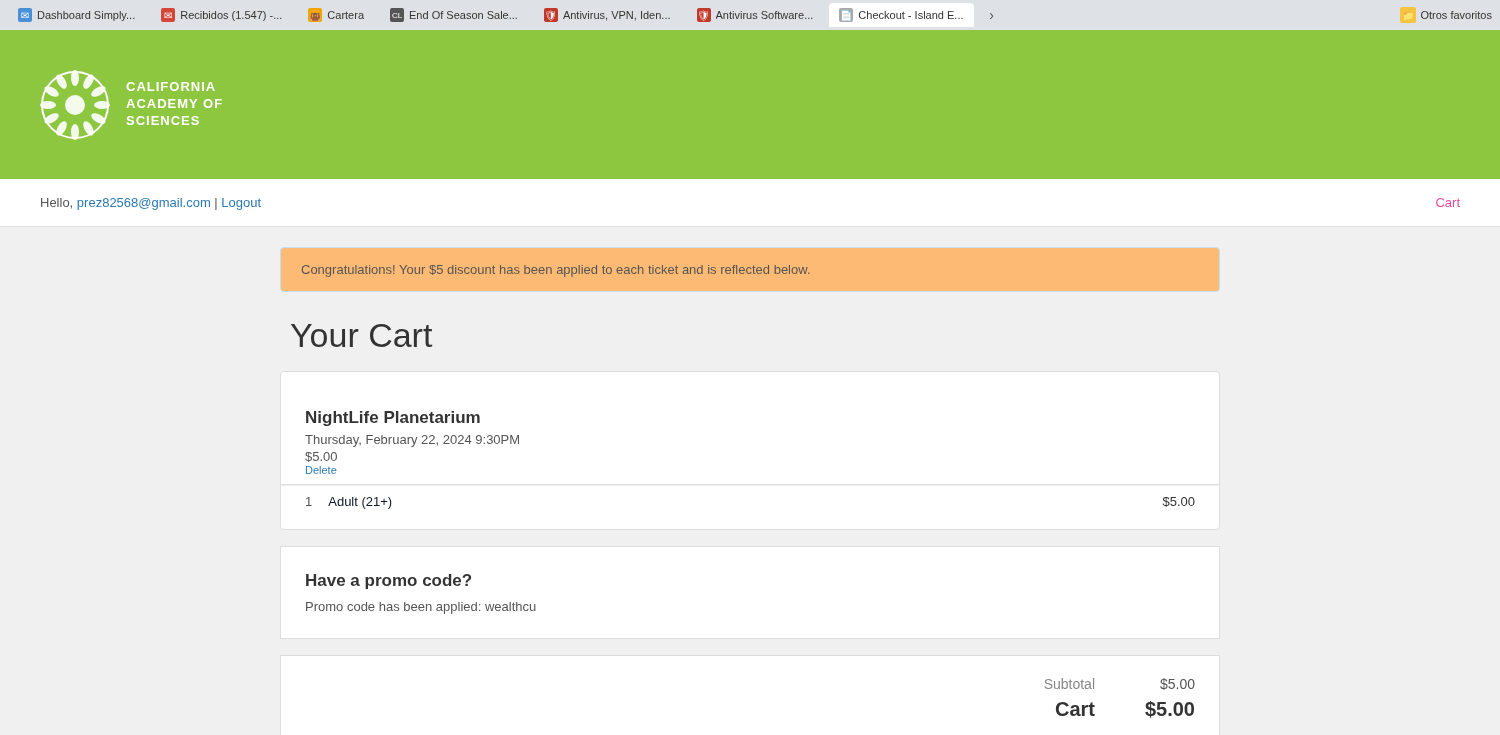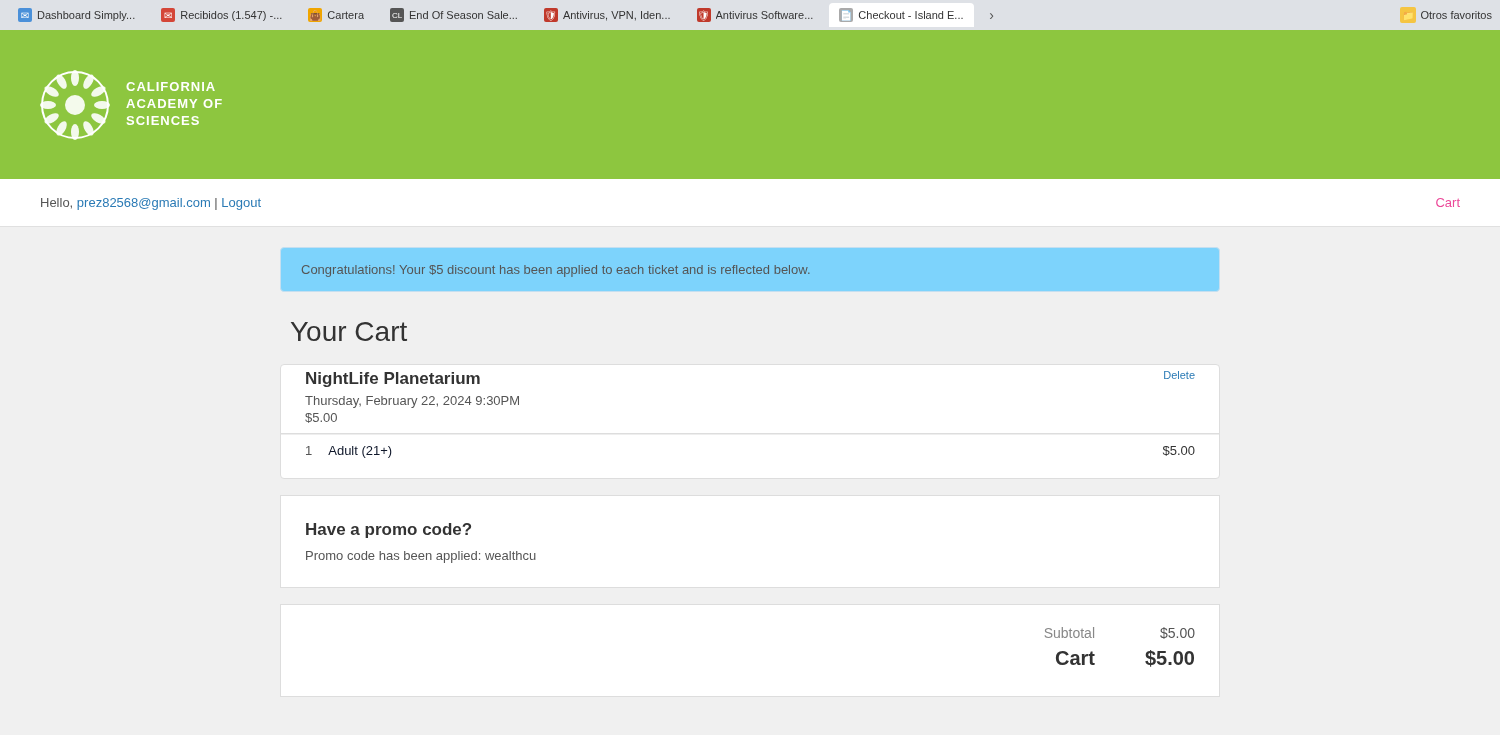--- a/index.html
+++ b/index.html
@@ -139,52 +139,53 @@
 
     
     .main-content {
       max-width: 940px;
       margin: 0 auto;
       padding: 20px 0 40px;
     }
 
     
     .alert-banner {
-      background: #7dd3fc;
+      background: #fdba74;
       border: 1px solid #c5dff0;
       border-radius: 4px;
       padding: 14px 20px;
       margin-bottom: 24px;
       font-size: 13px;
       color: #555;
     }
 
     
     .cart-heading {
-      font-size: 28px;
+      font-size: 34px;
       font-weight: 300;
       color: #333;
       margin-bottom: 16px;
       padding: 0 10px;
     }
 
     
     .cart-box {
       background: #fff;
       border: 1px solid #ddd;
       border-radius: 4px;
       margin-bottom: 16px;
     }
 
     
     .item-header {
-      padding: 4px 24px 8px;
+      padding: 36px 24px 8px;
       display: flex;
       justify-content: space-between;
       align-items: flex-start;
+      flex-direction: column;
     }
     .item-title {
       font-size: 17px;
       font-weight: bold;
       color: #333;
       margin-bottom: 4px;
     }
     .item-date {
       font-size: 13px;
       color: #555;

